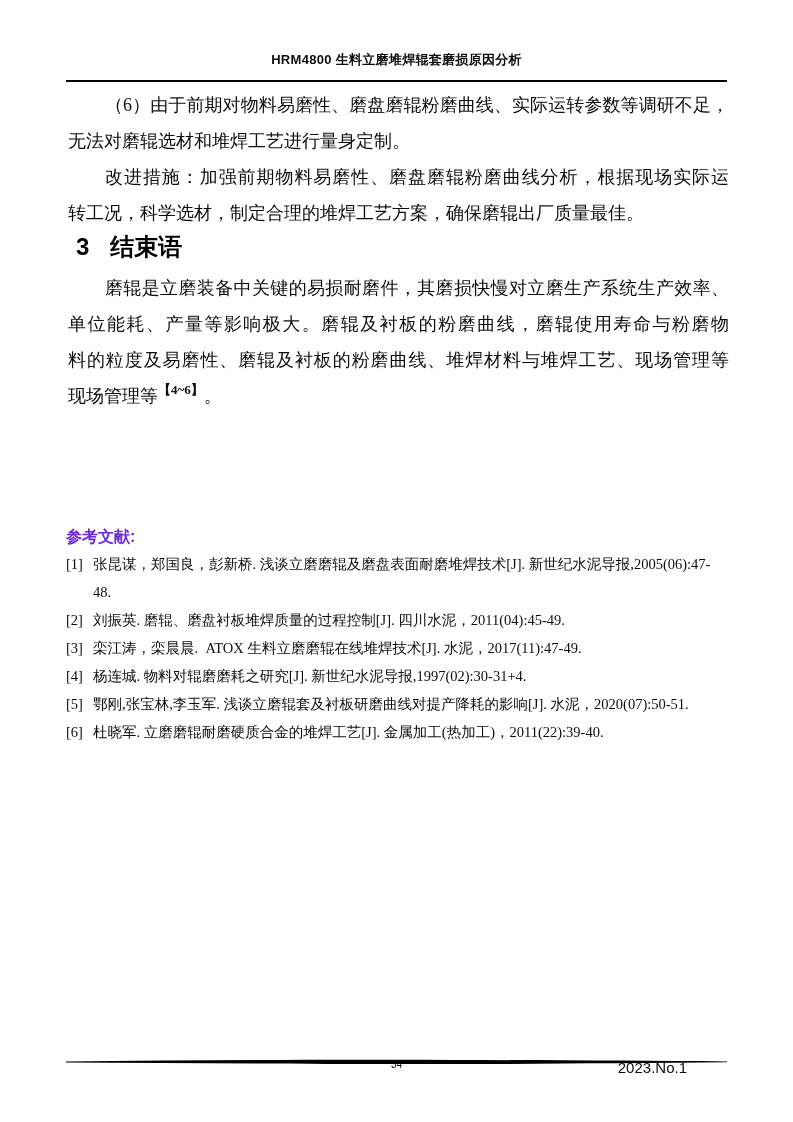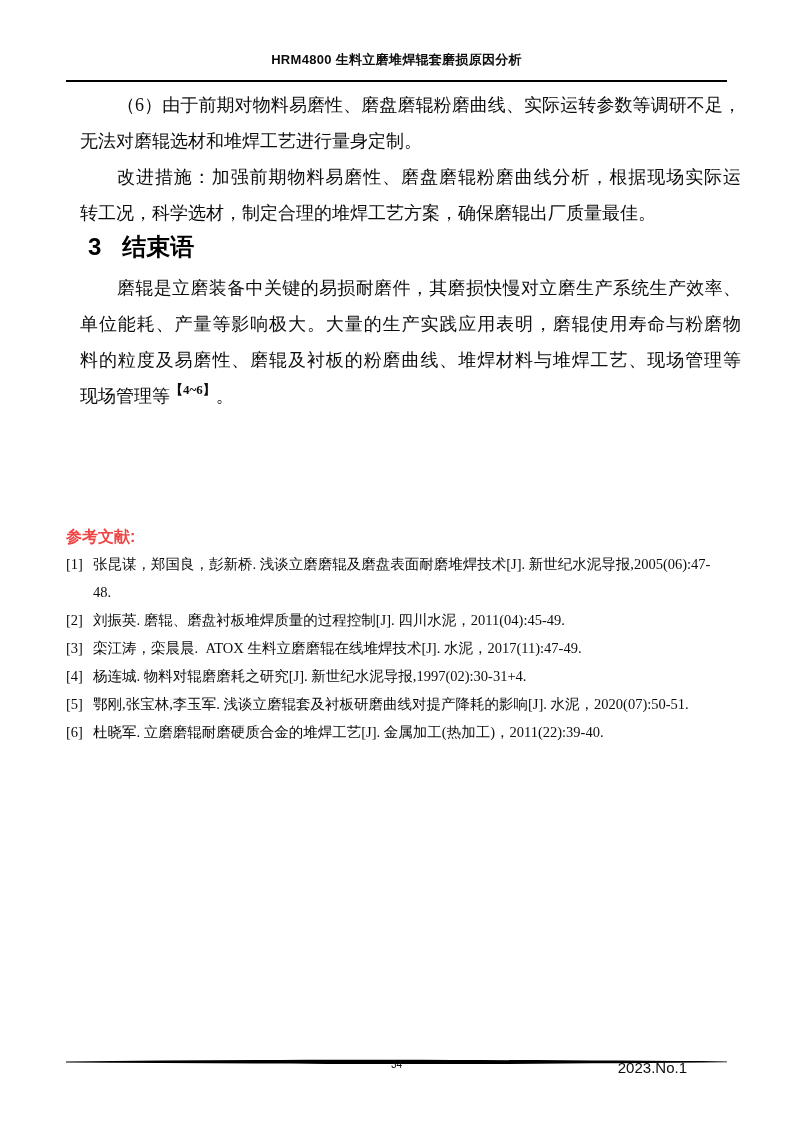--- a/index.html
+++ b/index.html
@@ -17,21 +17,21 @@
     text-align:center;
     font-size:13px; font-weight:600; letter-spacing:0.3px;
     font-family:"Liberation Sans", sans-serif;
     color:#0d0d0d;
   }
   .header-rule {
     position:absolute; top:80px; left:66px; width:661px; height:2px;
     background:#000000;
   }
   .content {
-    position:absolute; top:87px; left:80px; width:661px;
+    position:absolute; top:87px; left:68px; width:661px;
     font-size:18px; line-height:36px; color:#0d0d0d;
   }
   .bodyline { text-align:justify; text-justify:inter-character; }
   .bodyline.fill { text-align-last:justify; }
   .bodyline.indent { text-indent:37px; }
   .section-heading {
     margin:3px 0 10px 8px;
     font-size:24px; line-height:26px; font-weight:bold;
     font-family:"Liberation Sans", sans-serif;
     color:#000000;
@@ -41,21 +41,21 @@
     font-weight:bold; font-size:13px;
     position:relative; top:-8px; line-height:0;
   }
   .references {
     position:absolute; top:524px; left:66px; width:661px;
     color:#0d0d0d;
   }
   .ref-heading {
     font-size:16px; font-weight:bold; line-height:26px;
     font-family:"Liberation Sans", sans-serif;
-    color:#ef4444;
+    color:#6d28d9;
   }
   .ref-item { display:flex; font-size:14.5px; line-height:28px; }
   .ref-label { flex:none; width:27px; }
   .ref-text { white-space:pre-wrap; }
   .footer-rule { position:absolute; top:1051px; left:66px; width:661px; height:6px; }
   .footer-pageno {
     position:absolute; top:1059px; left:0; right:0;
     text-align:center; font-size:10px;
     font-family:"Liberation Sans", sans-serif;
     color:#0d0d0d;
@@ -80,21 +80,21 @@
     <div class="bodyline">无法对磨辊选材和堆焊工艺进行量身定制。</div>
 
     <div class="bodyline indent fill">改进措施：加强前期物料易磨性、磨盘磨辊粉磨曲线分析，根据现场实际运</div>
     <div class="bodyline">转工况，科学选材，制定合理的堆焊工艺方案，确保磨辊出厂质量最佳。</div>
 
     <div class="section-heading">
       <span class="num">3</span><span>结束语</span>
     </div>
 
     <div class="bodyline indent fill">磨辊是立磨装备中关键的易损耐磨件，其磨损快慢对立磨生产系统生产效率、</div>
-    <div class="bodyline fill">单位能耗、产量等影响极大。大量的生产实践应用表明，磨辊使用寿命与粉磨物</div>
+    <div class="bodyline fill">单位能耗、产量等影响极大。磨辊及衬板的粉磨曲线，磨辊使用寿命与粉磨物</div>
     <div class="bodyline fill">料的粒度及易磨性、磨辊及衬板的粉磨曲线、堆焊材料与堆焊工艺、现场管理等</div>
     <div class="bodyline"><span>现场管理等</span><span class="cite">【4~6】</span><span>。</span></div>
   </div>
 
   <div class="references">
     <div class="ref-heading">参考文献:</div>
     <div class="ref-item">
       <span class="ref-label">[1]</span>
         <span class="ref-text">张昆谋，郑国良，彭新桥. 浅谈立磨磨辊及磨盘表面耐磨堆焊技术[J]. 新世纪水泥导报,2005(06):47-48.</span>
     </div>

